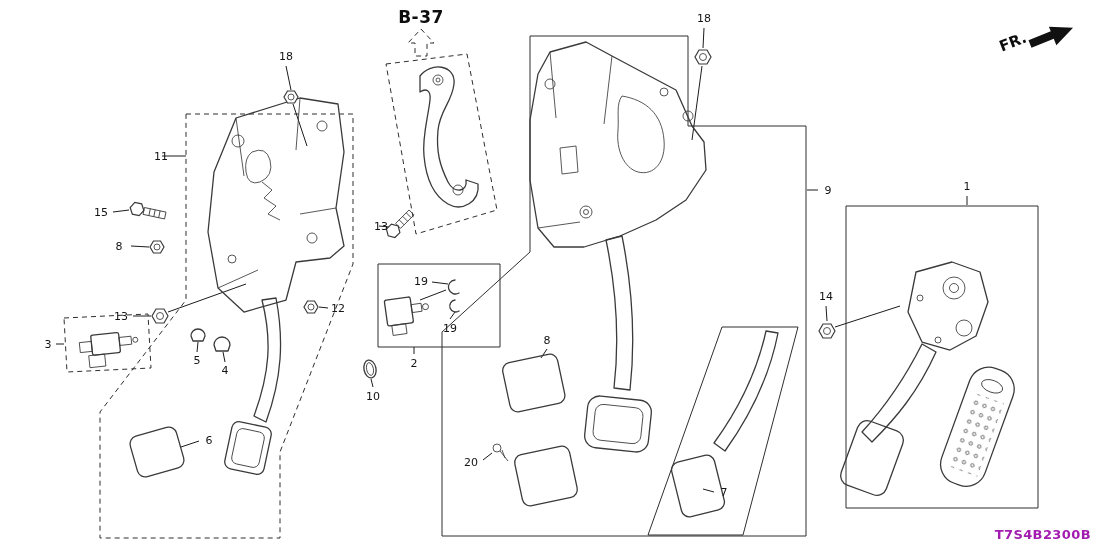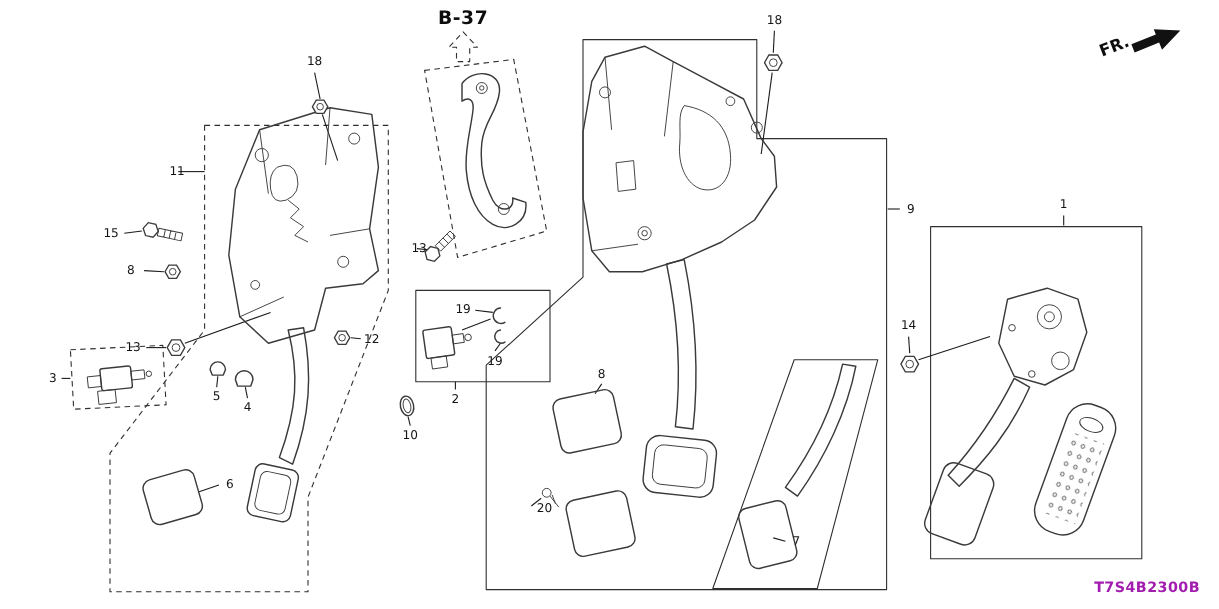--- a/index.html
+++ b/index.html
@@ -251,17 +251,17 @@
 <div class="callout" style="left:338px;top:308px;">12</div>
 <div class="callout" style="left:373px;top:396px;">10</div>
 <div class="callout" style="left:369px;top:226px;margin-left:12px;">13</div>
 <div class="callout" style="left:414px;top:363px;">2</div>
 <div class="callout" style="left:421px;top:281px;">19</div>
 <div class="callout" style="left:450px;top:328px;">19</div>
 <div class="callout" style="left:547px;top:340px;">8</div>
 <div class="callout" style="left:828px;top:190px;">9</div>
 <div class="callout" style="left:704px;top:18px;">18</div>
 <div class="callout" style="left:724px;top:492px;">7</div>
-<div class="callout" style="left:471px;top:462px;margin-left:24px;">20</div>
+<div class="callout" style="left:471px;top:462px;">20</div>
 <div class="callout" style="left:826px;top:296px;">14</div>
 <div class="callout" style="left:967px;top:186px;">1</div>
 
 </div>
 
 </body></html>

